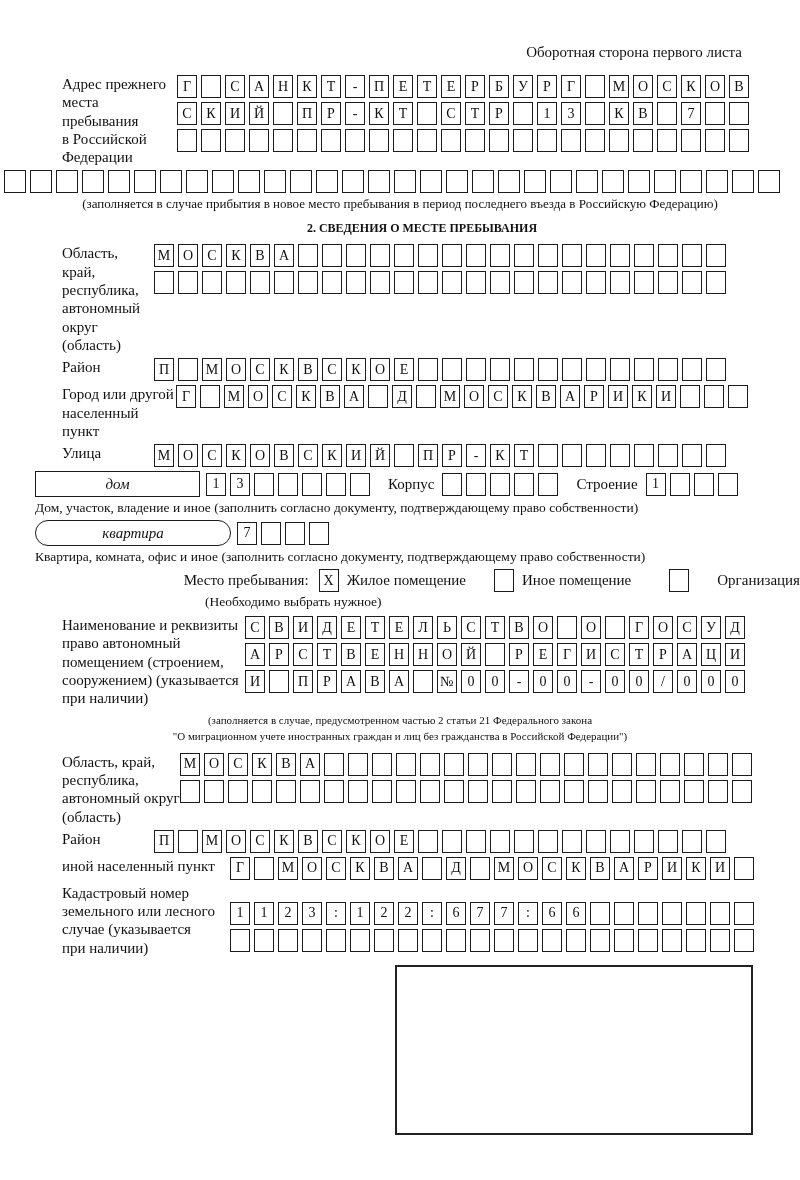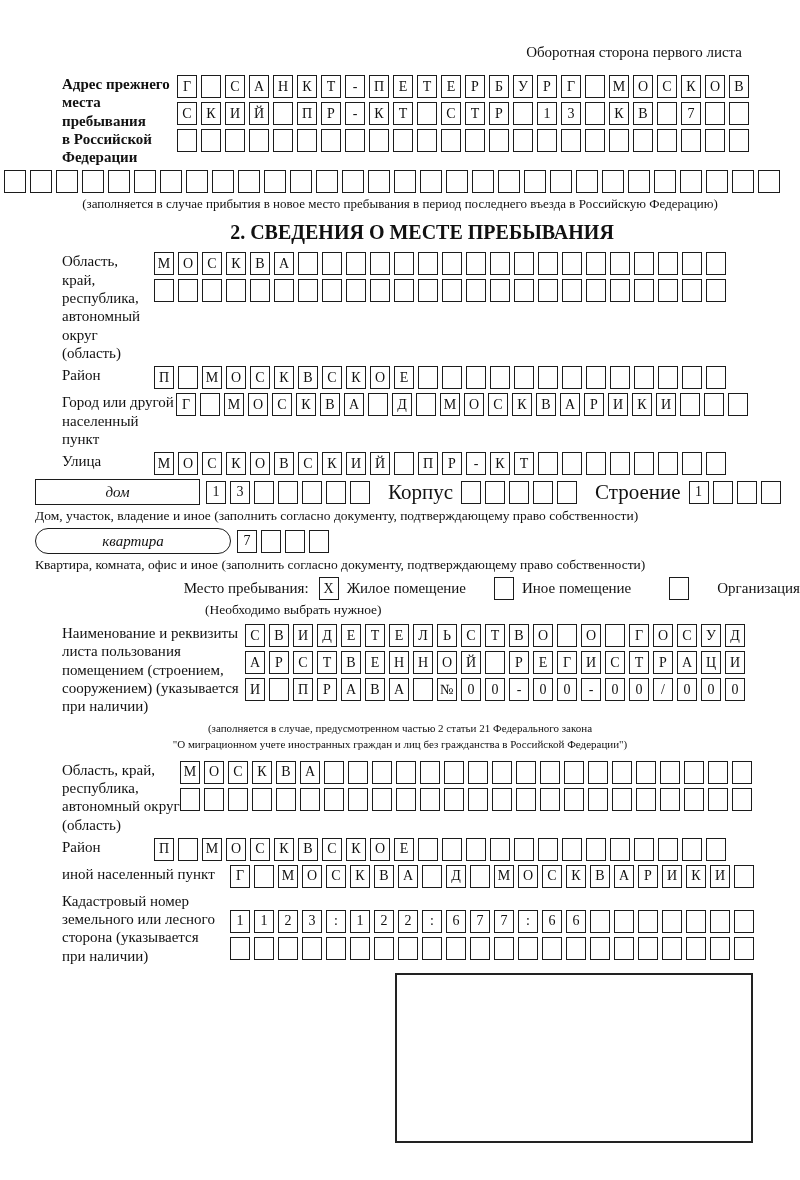--- a/index.html
+++ b/index.html
@@ -18,32 +18,32 @@
     width:20px; height:23px; flex:0 0 20px;
     border:1.6px solid #1c1c1c;
     display:flex; align-items:center; justify-content:center;
     font-size:14px; line-height:1; background:#fff;
   }
   .row-wide .cell { width:22px; flex:0 0 22px; }
   .rows { display:flex; flex-direction:column; gap:4px; }
 
   .field { display:flex; margin-left:62px; margin-bottom:4px; align-items:flex-start; }
   .field .lbl { font-size:15px; line-height:1.22; flex:0 0 auto; }
-  .w115 { width:115px;font-weight:bold; } .w92 { width:92px; } .w114 { width:114px; }
+  .w115 { width:115px; } .w92 { width:92px; } .w114 { width:114px; }
   .w183 { width:183px; } .w118 { width:118px; } .w168 { width:168px; }
 
   .fullrow { margin:4px 0 0 4px; }
   .caption-center { text-align:center; font-size:13px; margin-top:3px; }
-  .section-title { text-align:center; font-weight:bold; font-size:20px; margin:9px 0 8px;padding-left:44px; }
+  .section-title { text-align:center; font-weight:bold; font-size:12px; margin:9px 0 8px;padding-left:44px; }
 
   .dom-row { display:flex; align-items:center; margin:2px 0 0 35px; }
   .named-box { border:1.6px solid #1c1c1c; height:26px; display:flex; align-items:center; justify-content:center; font-size:15px;font-style:italic; }
   .dom-box { width:165px; margin-right:6px; }
   .kv-box { width:196px; margin-right:6px;border-radius:13px; }
-  .inline-lbl { font-size:21px; margin:0 8px 0 18px; }
+  .inline-lbl { font-size:15px; margin:0 8px 0 18px; }
   .sub-caption { font-size:13.5px; margin:3px 0 4px 35px; }
 
   .mesto-row { display:flex; align-items:center; margin:4px 0 0 62px; font-size:15px;justify-content:flex-end; }
   .mesto-row .cell { margin:0 8px 0 10px; }
   .mesto-caption { font-size:13.5px; margin:2px 0 6px 205px; }
 
   .fact-title { text-align:center; font-weight:bold; font-size:15.5px; margin:12px 0 6px; }
   .fact-captions { text-align:center; font-size:11px; line-height:1.5; margin-bottom:8px; }
 
   .offset-rows { margin-top:18px; }
@@ -384,21 +384,21 @@
     <span class="cell" style="margin-left:28px;"></span>
     <span>Иное помещение</span>
     <span class="cell" style="margin-left:38px;margin-right:28px;"></span>
     <span>Организация</span>
   </div>
   <div class="mesto-caption">(Необходимо выбрать нужное)</div>
 
   <div class="field">
     <div class="lbl w183">
         <div>Наименование и реквизиты</div>
-        <div>листа пользования</div>
+        <div>право автономный</div>
         <div>помещением (строением,</div>
         <div>сооружением) (указывается</div>
         <div>при наличии)</div>
       </div>
     <div class="rows">
       <div class="boxrow">
           <div class="cell">С</div>
           <div class="cell">В</div>
           <div class="cell">И</div>
           <div class="cell">Д</div>
@@ -594,21 +594,21 @@
         <div class="cell">К</div>
         <div class="cell">И</div>
         <div class="cell"></div>
       </div>
   </div>
 
   <div class="field">
     <div class="lbl w168">
         <div>Кадастровый номер</div>
         <div>земельного или лесного</div>
-        <div>сторона (указывается</div>
+        <div>случае (указывается</div>
         <div>при наличии)</div>
       </div>
     <div class="rows offset-rows">
       <div class="boxrow">
           <div class="cell">1</div>
           <div class="cell">1</div>
           <div class="cell">2</div>
           <div class="cell">3</div>
           <div class="cell">:</div>
           <div class="cell">1</div>

